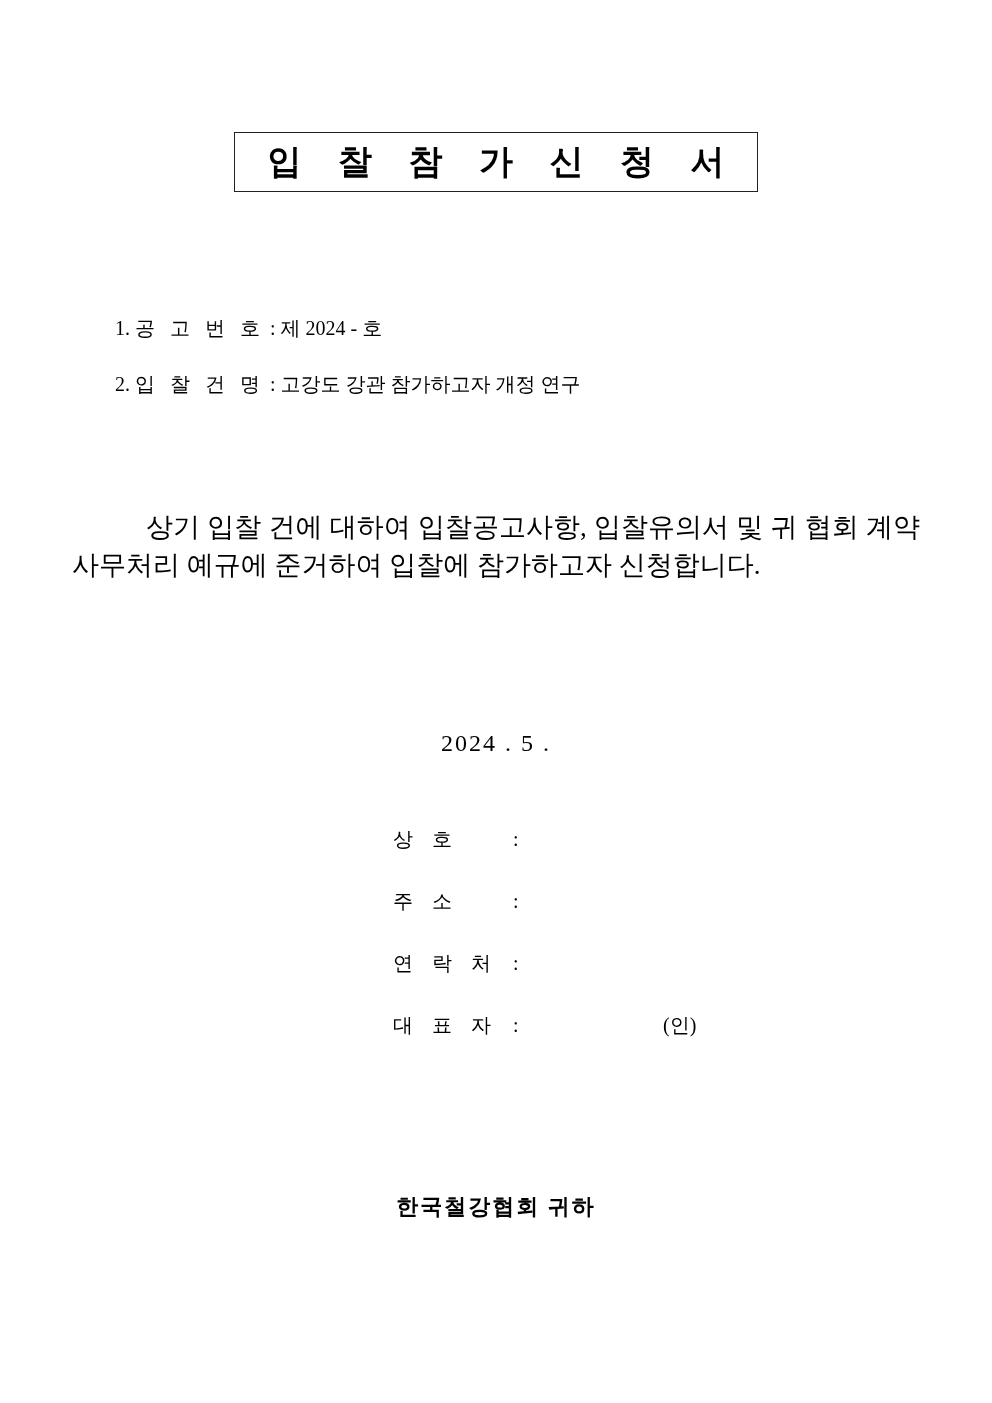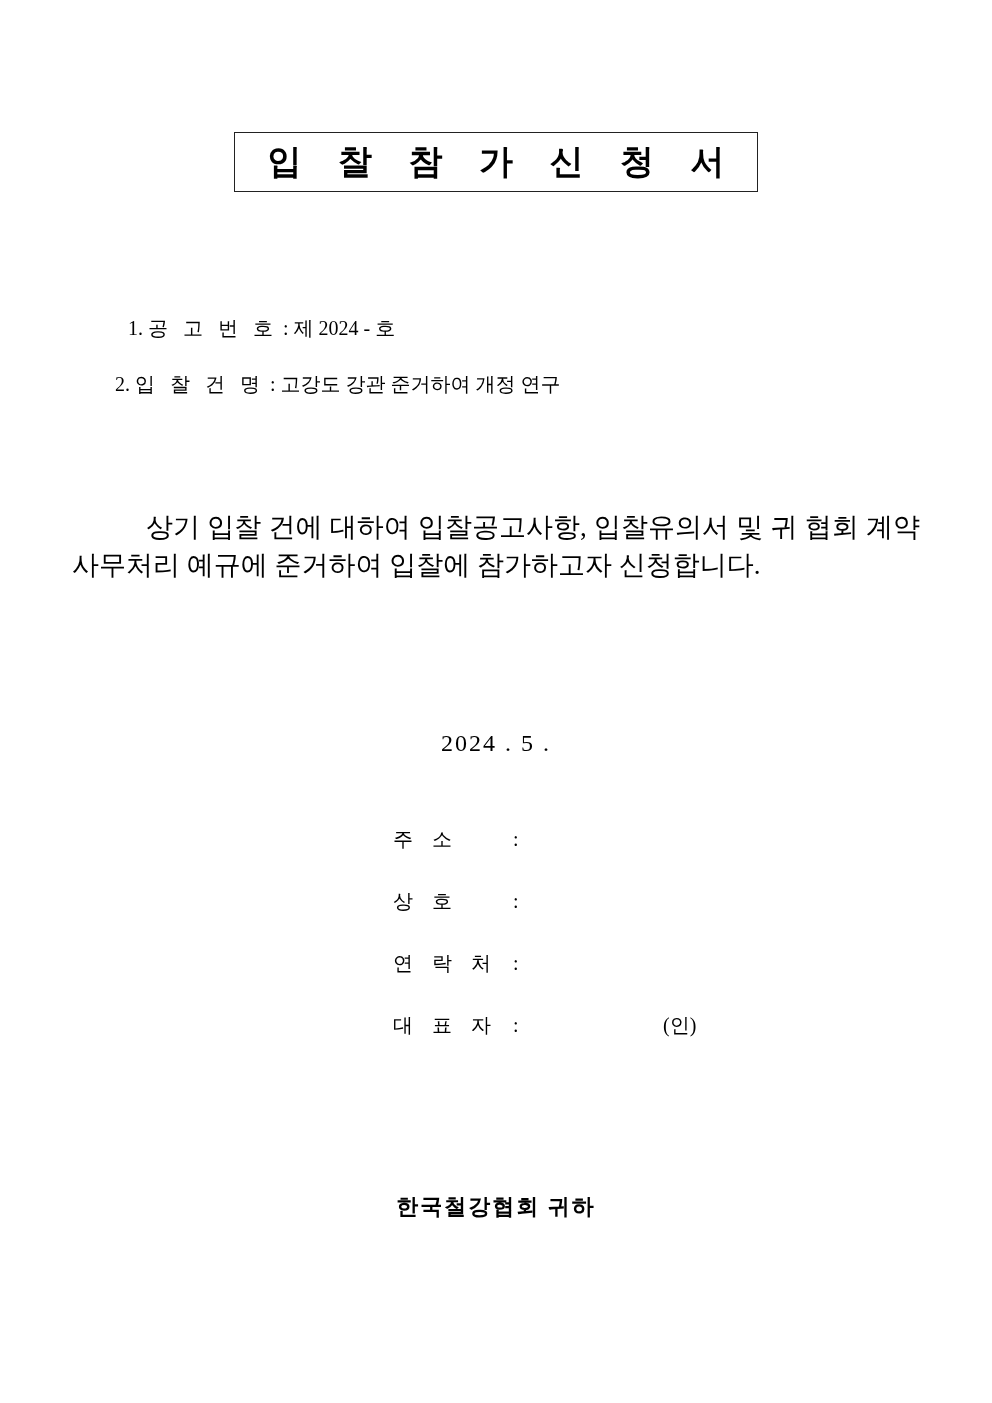--- a/index.html
+++ b/index.html
@@ -49,21 +49,21 @@
   
   .field-line {
     position: absolute;
     font-size: 20px;
     white-space: nowrap;
     line-height: 1;
   }
   .lbl-spaced {
     letter-spacing: 5px;
   }
-  .line-1 { left: 128px; top: 318px; }
+  .line-1 { left: 115px; top: 318px; }
   .line-2 { left: 115px; top: 374px; }
 
   .inline-plain {
     letter-spacing: 0px;
   }
 
   
   .para {
     position: absolute;
     left: 72px;
@@ -142,36 +142,36 @@
     <span>1.</span>
     <span class="lbl-spaced">공 고 번 호</span>
     <span>:</span>
     <span class="inline-plain">제 2024 -      호</span>
   </div>
 
   <div class="field-line line-2">
     <span>2.</span>
     <span class="lbl-spaced">입 찰 건 명</span>
     <span>:</span>
-    <span class="inline-plain">고강도 강관 준거하여 개정 연구</span>
+    <span class="inline-plain">고강도 강관 참가하고자 개정 연구</span>
   </div>
 
   <div class="para"><span class="indent"></span><span>상기 입찰 건에 대하여 입찰공고사항, 입찰유의서 및 귀 협회 계약사무처리 예규에 준거하여 입찰에 참가하고자 신청합니다.</span></div>
 
   <div class="date-line">2024 .  5 .</div>
 
   <div class="sig-block">
 
     <div class="sig-row">
-      <span class="sig-label">주    소</span><span class="sig-colon">:</span>
+      <span class="sig-label">상    호</span><span class="sig-colon">:</span>
       <span class="sig-seal"></span>
     </div>
 
     <div class="sig-row">
-      <span class="sig-label">상    호</span><span class="sig-colon">:</span>
+      <span class="sig-label">주    소</span><span class="sig-colon">:</span>
       <span class="sig-seal"></span>
     </div>
 
     <div class="sig-row">
       <span class="sig-label">연 락 처</span><span class="sig-colon">:</span>
       <span class="sig-seal"></span>
     </div>
 
     <div class="sig-row">
       <span class="sig-label">대 표 자</span><span class="sig-colon">:</span>

